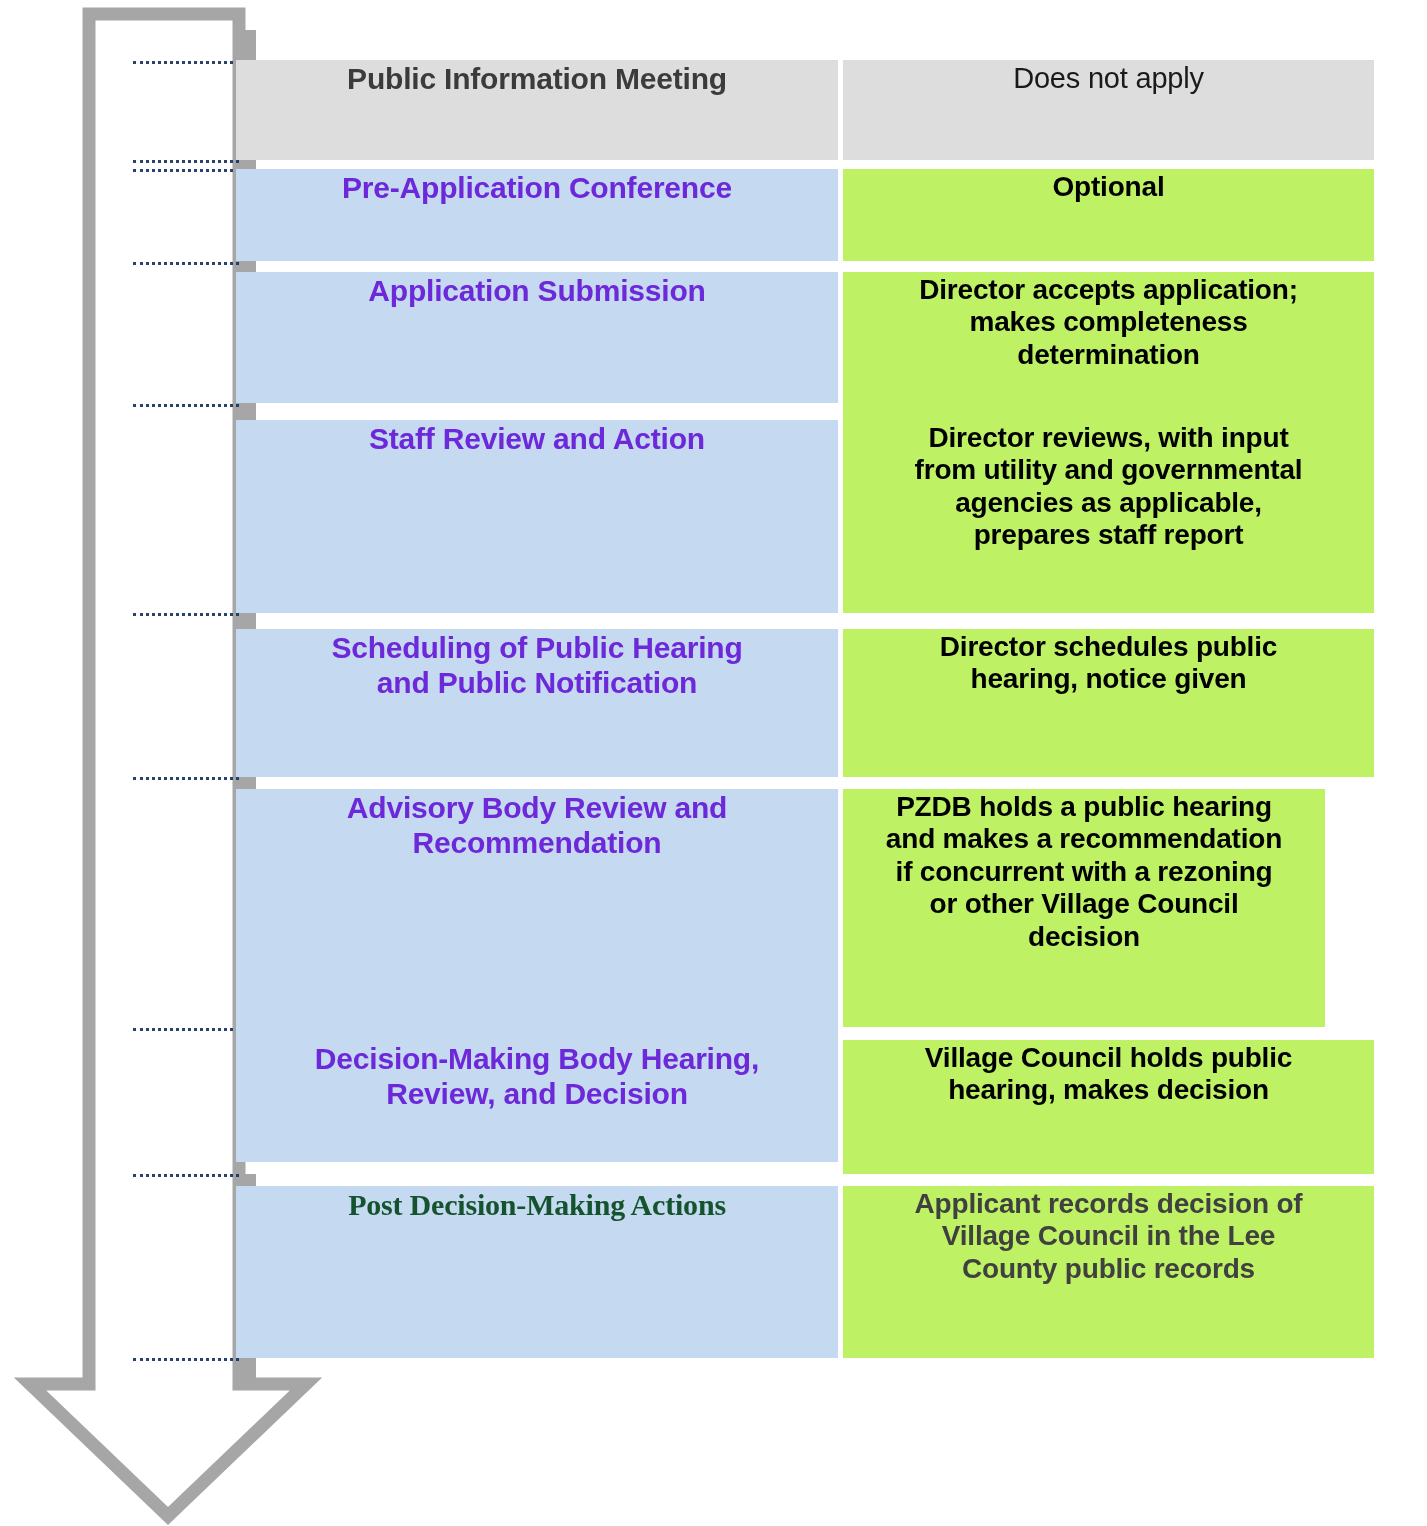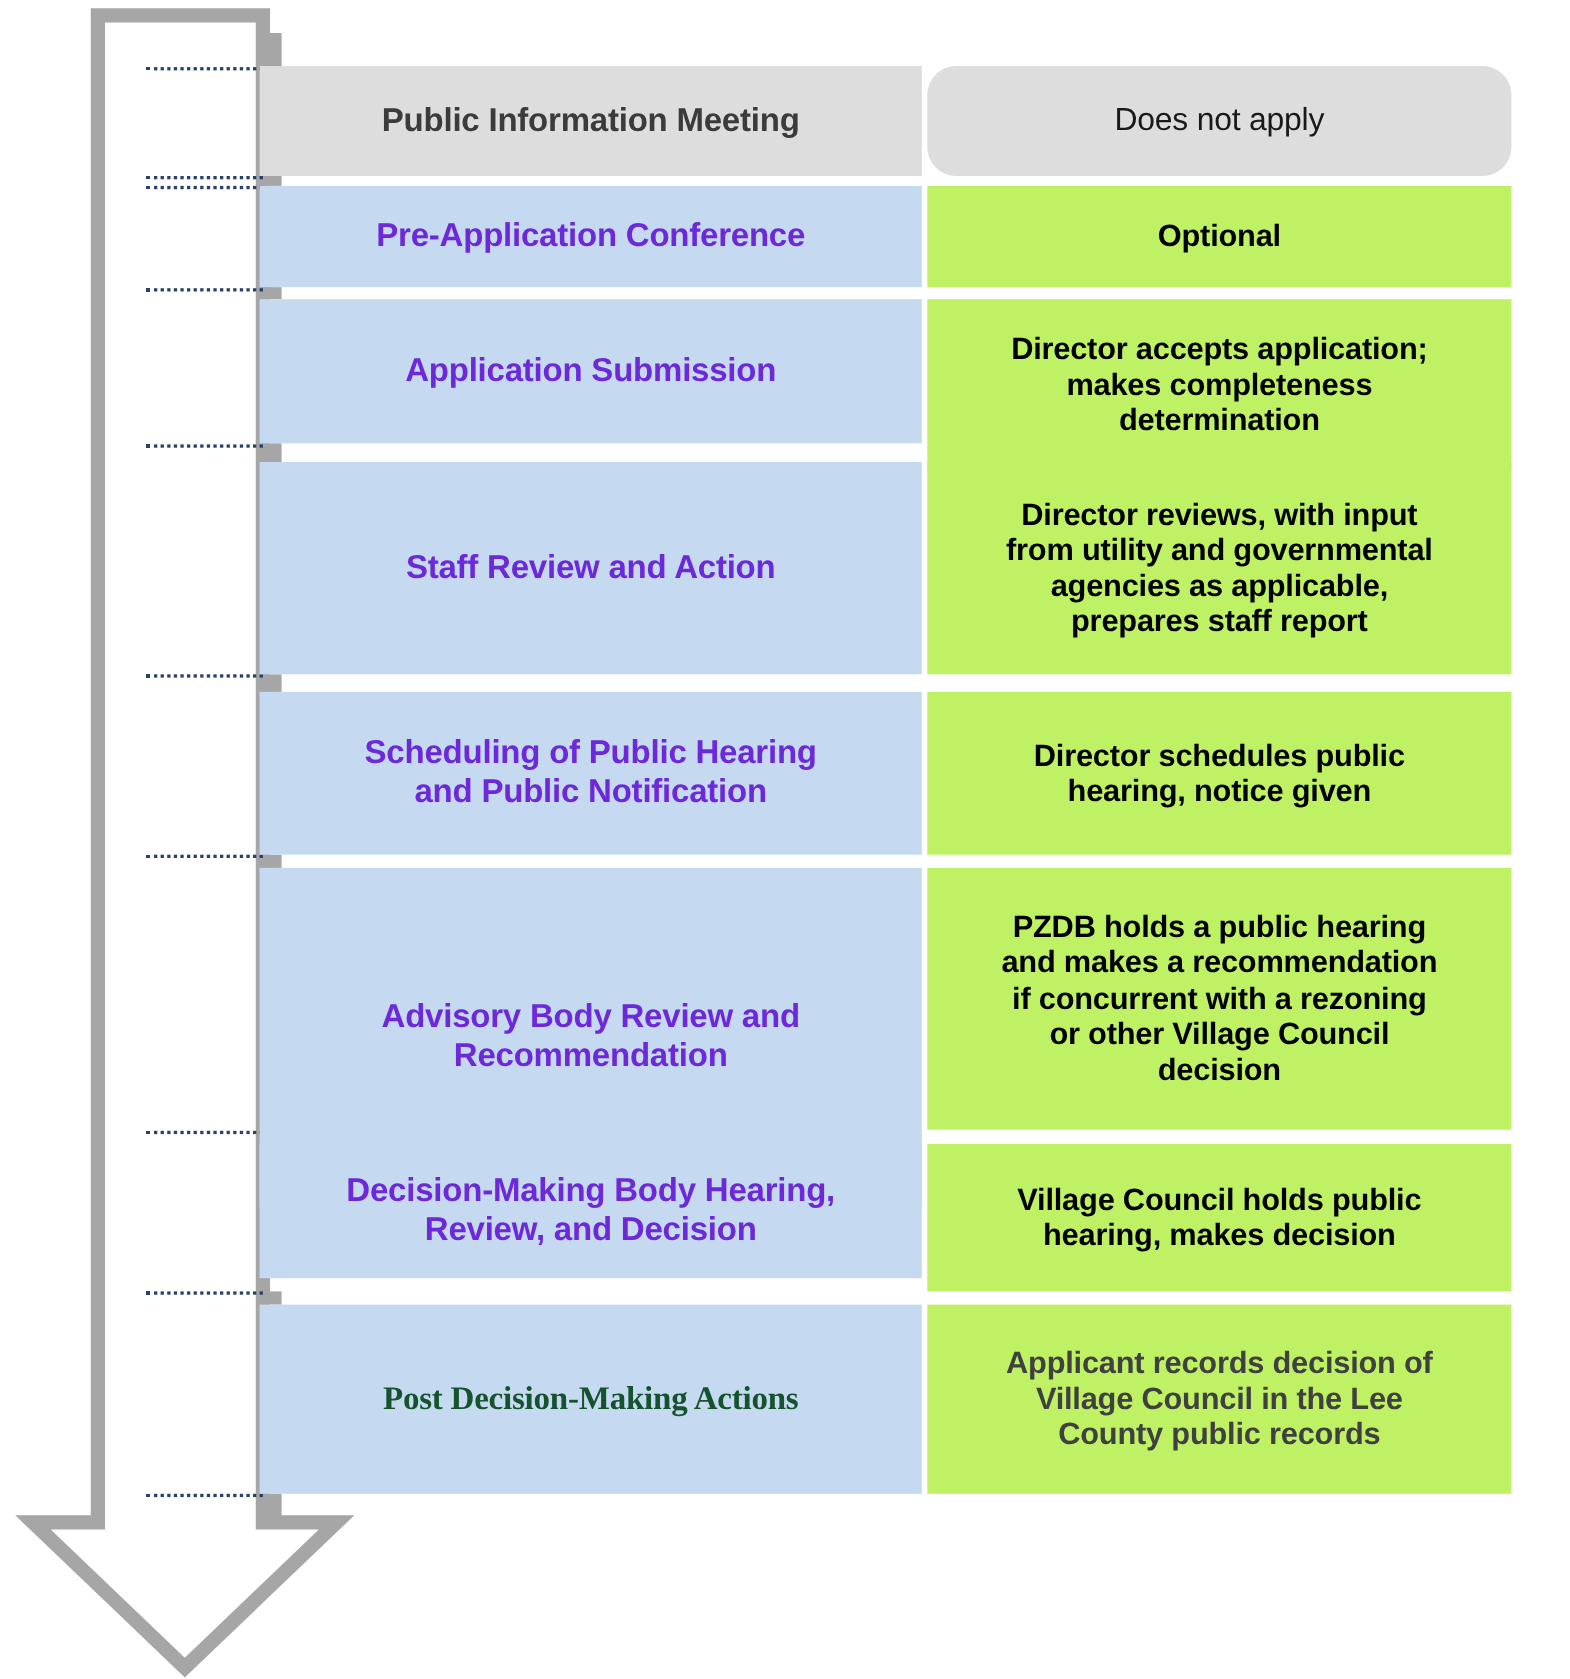--- a/index.html
+++ b/index.html
@@ -33,21 +33,20 @@
   }
   .connector-tab {
     position: absolute;
     width: 16px;
     background: #a6a6a6;
   }
   .row-box {
     position: absolute;
     box-sizing: border-box;
     display: flex;
-    align-items: center;
     justify-content: center;
     text-align: center;
     padding: 2px 10px;
     line-height: 1.16;
   }
   .stage-box {
     background: #c5d9f1;
     color: #6d28d9;
     font-weight: bold;
     font-size: 30px;
@@ -66,21 +65,20 @@
     color: #000000;
     font-weight: bold;
     font-size: 28px;
     letter-spacing: -0.2px;
   }
   .detail-box.gray {
     background: #dddddd;
     color: #1a1a1a;
     font-weight: normal;
     font-size: 29px;
-    border-radius: 26px;
   }
   .detail-box.muted {
     color: #404040;
   }
   .box-text {
     display: block;
     white-space: pre-line;
   }
 </style>
 </head>
@@ -152,21 +150,21 @@
   </div>
   <div class="row-box detail-box" style="left:843px; top:629px; width:531px; height:148px;">
     <span class="box-text">Director schedules public
 hearing, notice given</span>
   </div>
 
   <div class="row-box stage-box" style="left:236px; top:789px; width:602px; height:308px;">
     <span class="box-text">Advisory Body Review and
 Recommendation</span>
   </div>
-  <div class="row-box detail-box" style="left:843px; top:789px; width:531px; height:238px;">
+  <div class="row-box detail-box" style="left:843px; top:789px; width:482px; height:238px;">
     <span class="box-text">PZDB holds a public hearing
 and makes a recommendation
 if concurrent with a rezoning
 or other Village Council
 decision</span>
   </div>
 
   <div class="row-box stage-box" style="left:236px; top:1040px; width:602px; height:122px;">
     <span class="box-text">Decision-Making Body Hearing,
 Review, and Decision</span>

